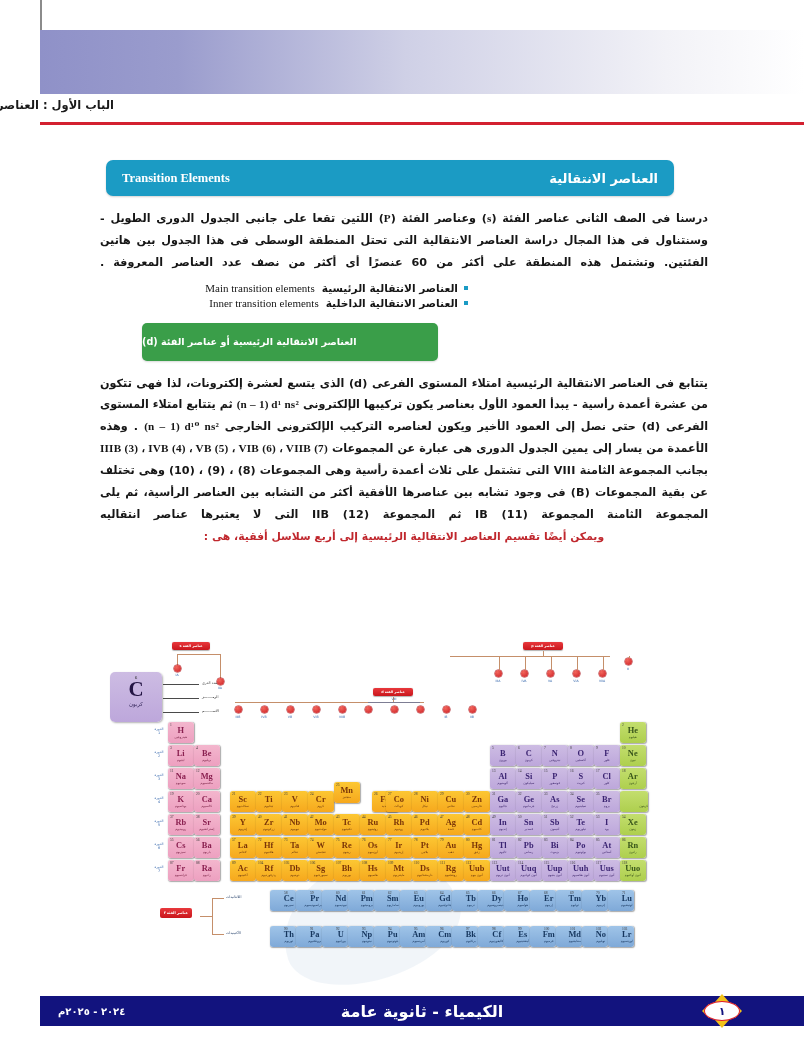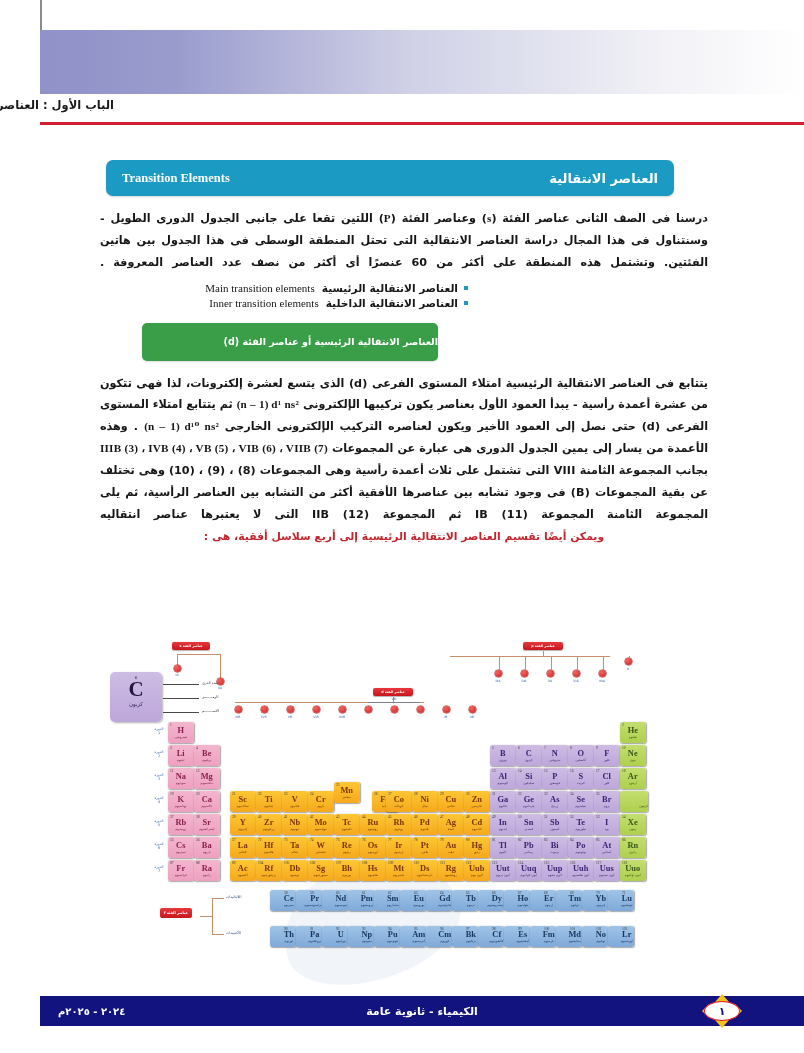--- a/index.html
+++ b/index.html
@@ -155,21 +155,21 @@
   
   .green-bar {
     width: 296px;
     height: 38px;
     margin: 14px 0 0 auto;
     margin-right: 270px;
     background: #3a9e49;
     border-radius: 5px;
     display: flex;
     align-items: center;
-    justify-content: flex-start;
+    justify-content: flex-end;
     box-shadow: 0 1px 2px rgba(0,0,0,.15);
   }
   .green-bar span {
     font-size: 9.6px;
     font-weight: bold;
     color: #ffffff;
   }
 
   .red-line {
     direction: rtl;
@@ -367,21 +367,21 @@
     width: 764px; height: 30px;
     background: #12137e;
     display: flex;
     align-items: center;
     direction: rtl;
   }
   .footer-mid {
     position: absolute;
     left: 0; right: 0;
     text-align: center;
-    font-size: 11px;
+    font-size: 16px;
     font-weight: bold;
     color: #ffffff;
     direction: rtl;
   }
   .footer-year {
     position: absolute;
     left: 18px;
     font-size: 10px;
     font-weight: bold;
     color: #ffffff;

